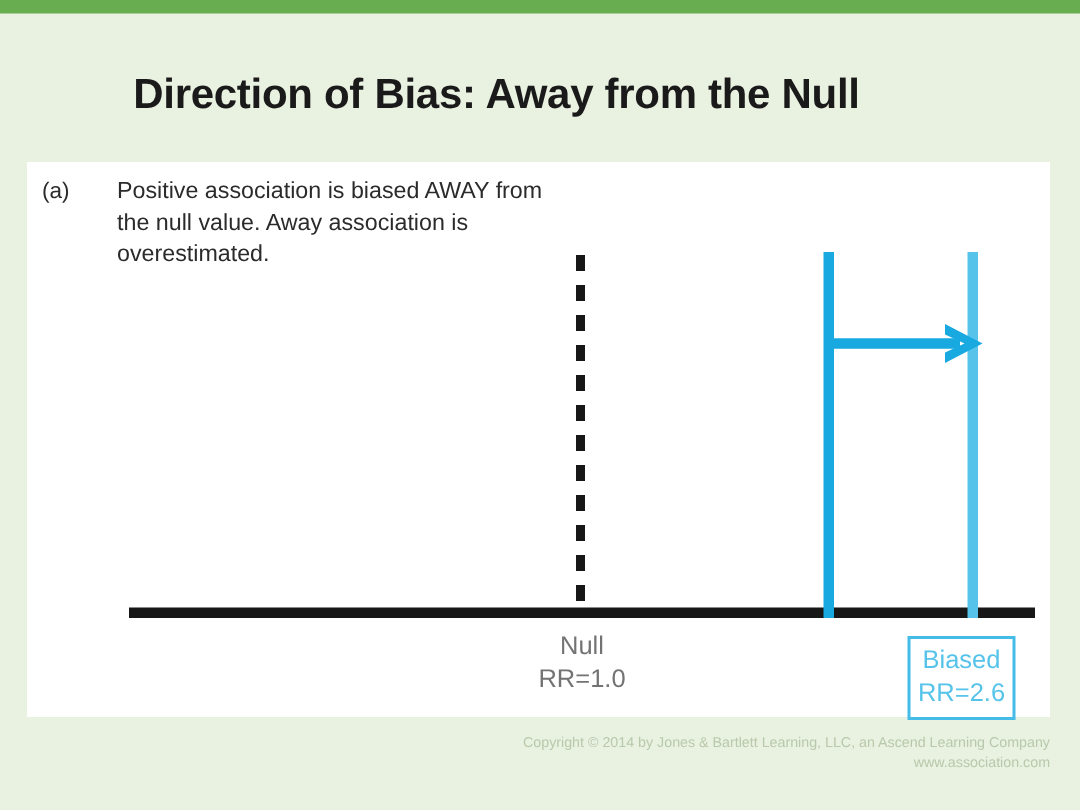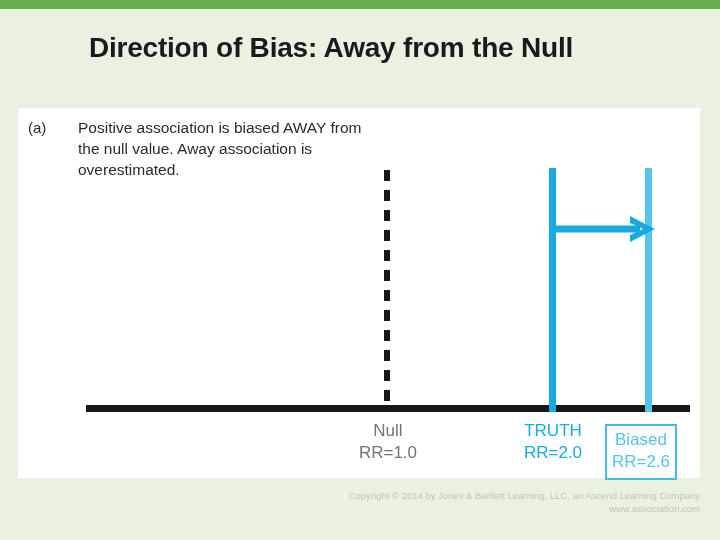--- a/index.html
+++ b/index.html
@@ -22,21 +22,21 @@
     top: 0;
     width: 720px;
     height: 9px;
     background: #68ad4f;
   }
 
   
   .slide-title {
     position: absolute;
     left: 0;
-    top: 32px;
+    top: 47px;
     width: 662px;
     text-align: center;
     font-family: "Liberation Sans", sans-serif;
     font-size: 28px;
     font-weight: bold;
     color: #1a1a1a;
     letter-spacing: -0.2px;
     white-space: nowrap;
   }
 
@@ -211,24 +211,20 @@
   <svg class="bias-arrow" viewBox="0 0 110 34">
     <rect x="2" y="13.5" width="90" height="7" fill="#18a9e0"></rect>
     <polygon points="82,4 107,17 82,30 82,23 95,17 82,11" fill="#18a9e0"></polygon>
   </svg>
 
   <div class="tick-label tick-null">
     <span class="l1">Null</span>
     <span class="l2">RR=1.0</span>
   </div>
 
-  <div class="tick-label tick-truth">
-    <span class="l1">TRUTH</span>
-    <span class="l2">RR=2.0</span>
-  </div>
 
   <div class="tick-label tick-biased">
     <span class="l1">Biased</span>
     <span class="l2">RR=2.6</span>
   </div>
 
 </div>
 
 <div class="copyright">
   <span>Copyright © 2014 by Jones &amp; Bartlett Learning, LLC, an Ascend Learning Company</span>

